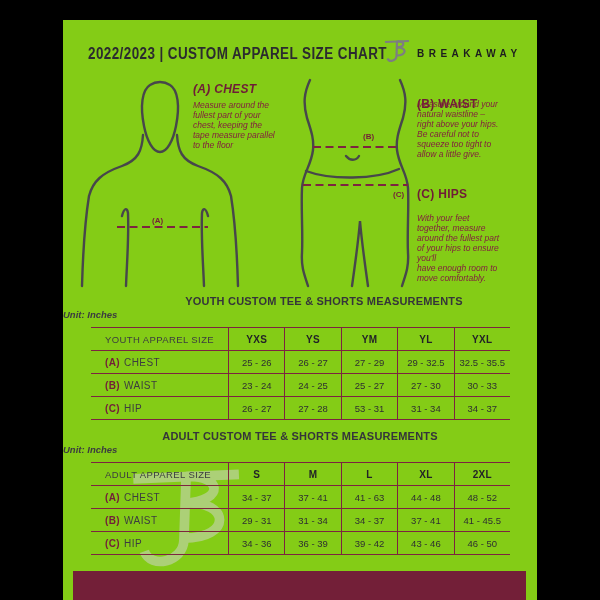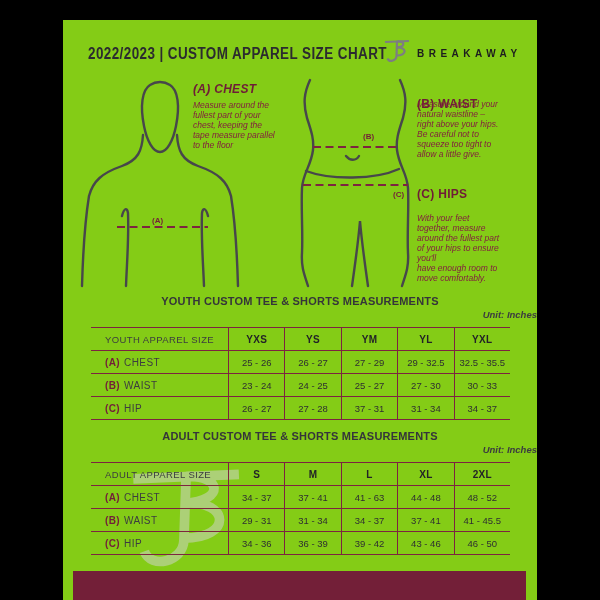--- a/index.html
+++ b/index.html
@@ -37,21 +37,21 @@
   .para{
     position:absolute;font-size:8.5px;font-style:italic;color:#82203f;
     line-height:10px;white-space:pre-line;
   }
   
   .sec-title{
     position:absolute;left:0;width:474px;text-align:center;
     font-size:11px;font-weight:bold;color:#35353a;letter-spacing:.2px;
   }
   .sec-unit{
-    position:absolute;left:0;width:474px;text-align:right;
+    position:absolute;left:0;width:474px;text-align:left;
     font-size:9.5px;font-style:italic;font-weight:600;color:#3c3c40;
   }
   .size-table{
     position:absolute;left:28px;width:419px;
     display:grid;grid-template-columns:137px repeat(5,1fr);
     border-top:1.5px solid #7d2440;
   }
   .size-table .cell{
     height:22px;display:flex;align-items:center;justify-content:center;
     border-bottom:1.5px solid #7d2440;font-size:9.5px;color:#2e2e32;
@@ -138,21 +138,21 @@
 
   <div class="watermark">
     <svg width="155" height="132" viewBox="0 0 30 30" fill="none" stroke="#d4d4d8" stroke-width="2.2">
       <path d="M 2,7 L 26,6"></path>
       <path d="M 14,6.5 L 13.5,21 C 13.3,26 6,27.5 4.5,23.5"></path>
       <path d="M 14,6.5 C 22,6 23,12 13.8,12.5"></path>
       <path d="M 13.8,12.5 C 24,12 24.5,20.5 13.5,20.5"></path>
     </svg>
   </div>
 
-  <div class="sec-title" style="top:275px;">YOUTH CUSTOM TEE &amp; SHORTS MEASUREMENTS</div>
+  <div class="sec-title" style="top:275px;margin-left:24px;">YOUTH CUSTOM TEE &amp; SHORTS MEASUREMENTS</div>
   <div class="sec-unit" style="top:289px;">Unit: Inches</div>
 
   <div class="size-table" style="top:307px;">
     <div class="cell c-label">YOUTH APPAREL SIZE</div>
     <div class="cell c-size vline">YXS</div>
     <div class="cell c-size vline">YS</div>
     <div class="cell c-size vline">YM</div>
     <div class="cell c-size vline">YL</div>
     <div class="cell c-size vline">YXL</div>
 
@@ -175,21 +175,21 @@
     <div class="cell vline">25 - 27</div>
     <div class="cell vline">27 - 30</div>
     <div class="cell vline">30 - 33</div>
 
     <div class="cell c-label c-row">
         <span class="pfx">(C)</span>
         <span>HIP</span>
       </div>
     <div class="cell vline">26 - 27</div>
     <div class="cell vline">27 - 28</div>
-    <div class="cell vline">37 - 31</div>
+    <div class="cell vline">53 - 31</div>
     <div class="cell vline">31 - 34</div>
     <div class="cell vline">34 - 37</div>
   </div>
 
   <div class="sec-title" style="top:410px;">ADULT CUSTOM TEE &amp; SHORTS MEASUREMENTS</div>
   <div class="sec-unit" style="top:424px;">Unit: Inches</div>
 
   <div class="size-table" style="top:442px;">
     <div class="cell c-label">ADULT APPAREL SIZE</div>
     <div class="cell c-size vline">S</div>

